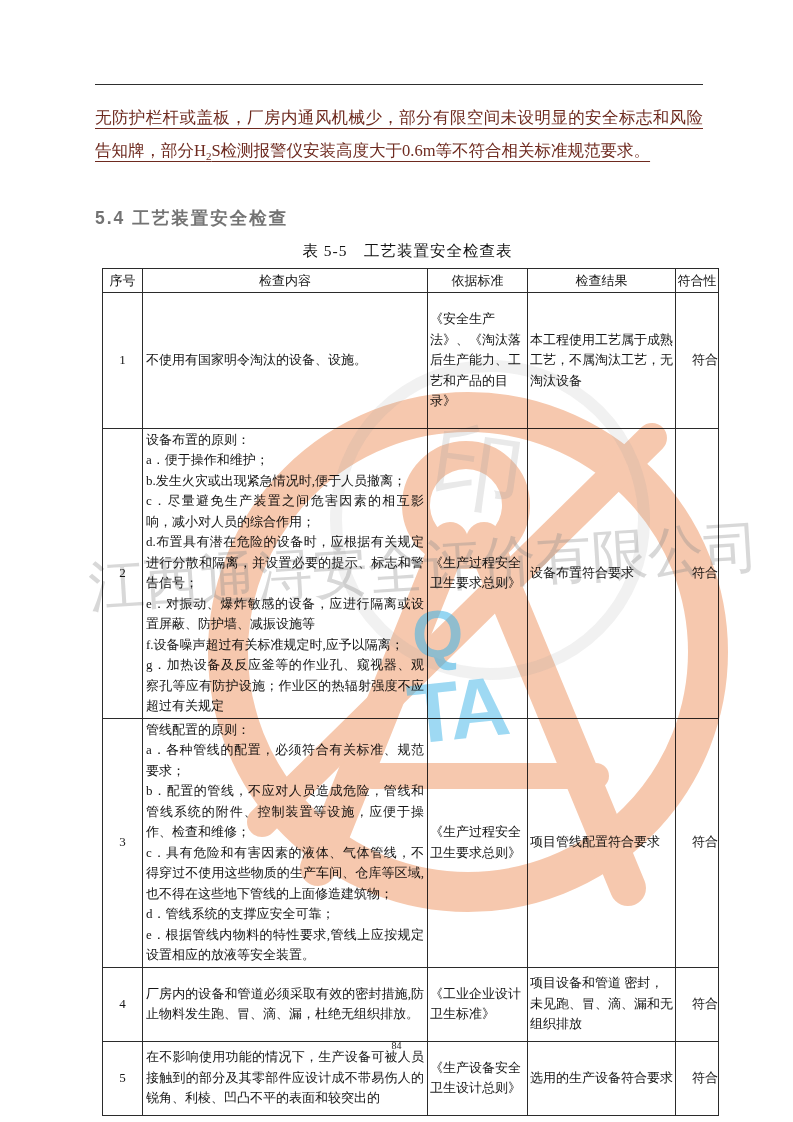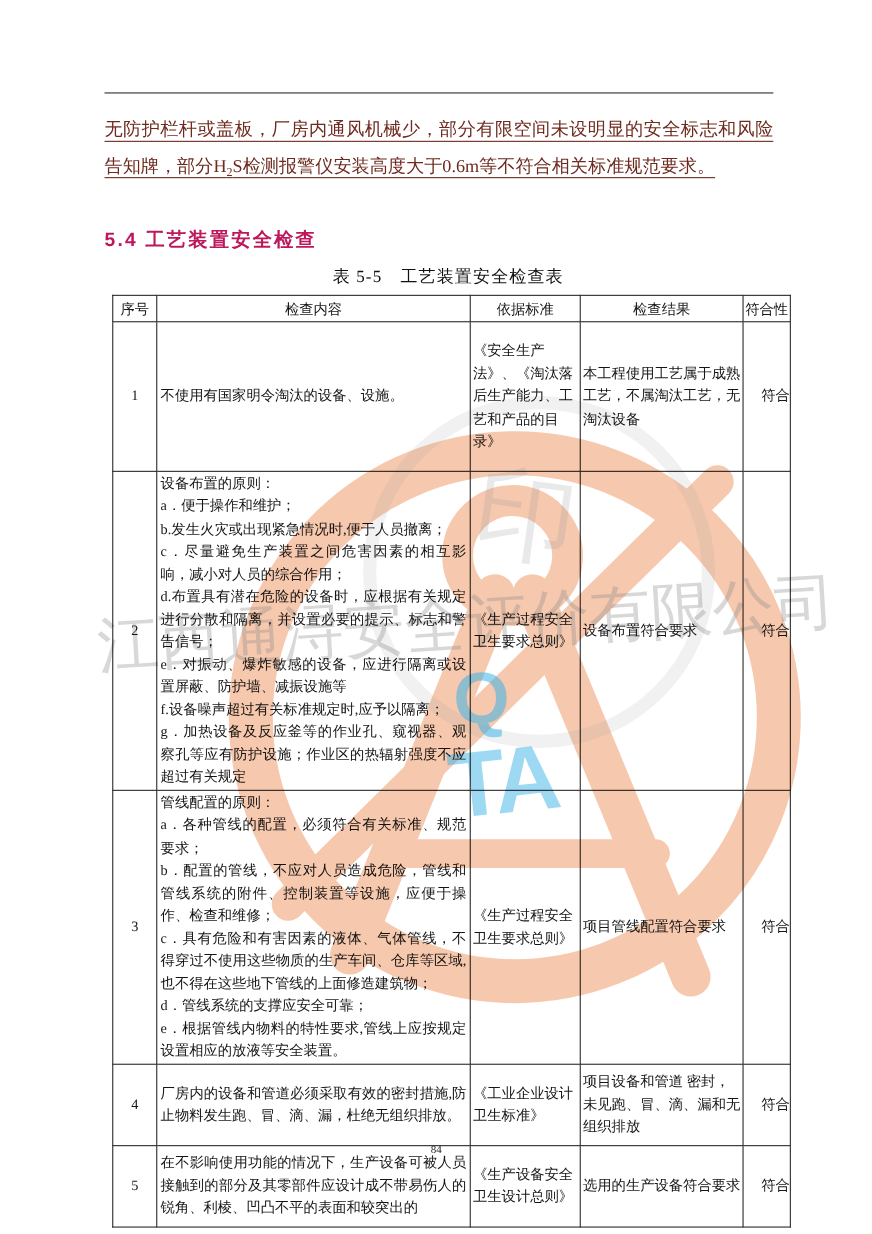--- a/index.html
+++ b/index.html
@@ -25,21 +25,21 @@
     font-size:16.5px; line-height:33px; text-align:justify;
     color:#6e2a1f;
     text-decoration:underline; text-underline-offset:5px;
     text-decoration-thickness:1px;
   }
   .body-paragraph sub { font-size:11px; }
   
   .section-heading {
     position:absolute; top:206px; left:95px; width:608px;
     font-family:"Liberation Sans","DejaVu Sans",sans-serif;
-    font-size:17.5px; font-weight:bold; color:#be185d; letter-spacing:2px;
+    font-size:17.5px; font-weight:bold; color:#737373; letter-spacing:2px;
   }
   
   .table-caption {
     position:absolute; top:241px; left:11px; width:793px;
     text-align:center; font-size:15.5px; color:#111; letter-spacing:1px;
   }
   
   .table-wrap { position:absolute; top:268px; left:102px; width:616px; }
   table#checklist {
     width:616px; table-layout:fixed; border-collapse:collapse;

